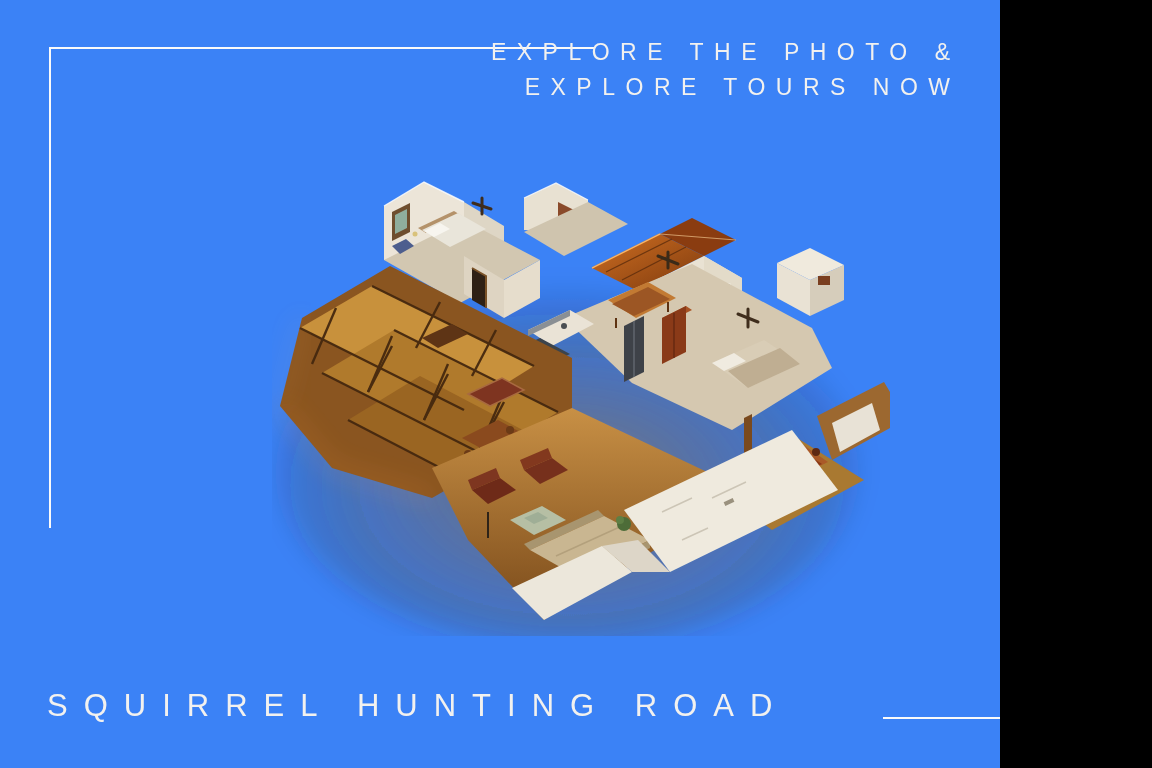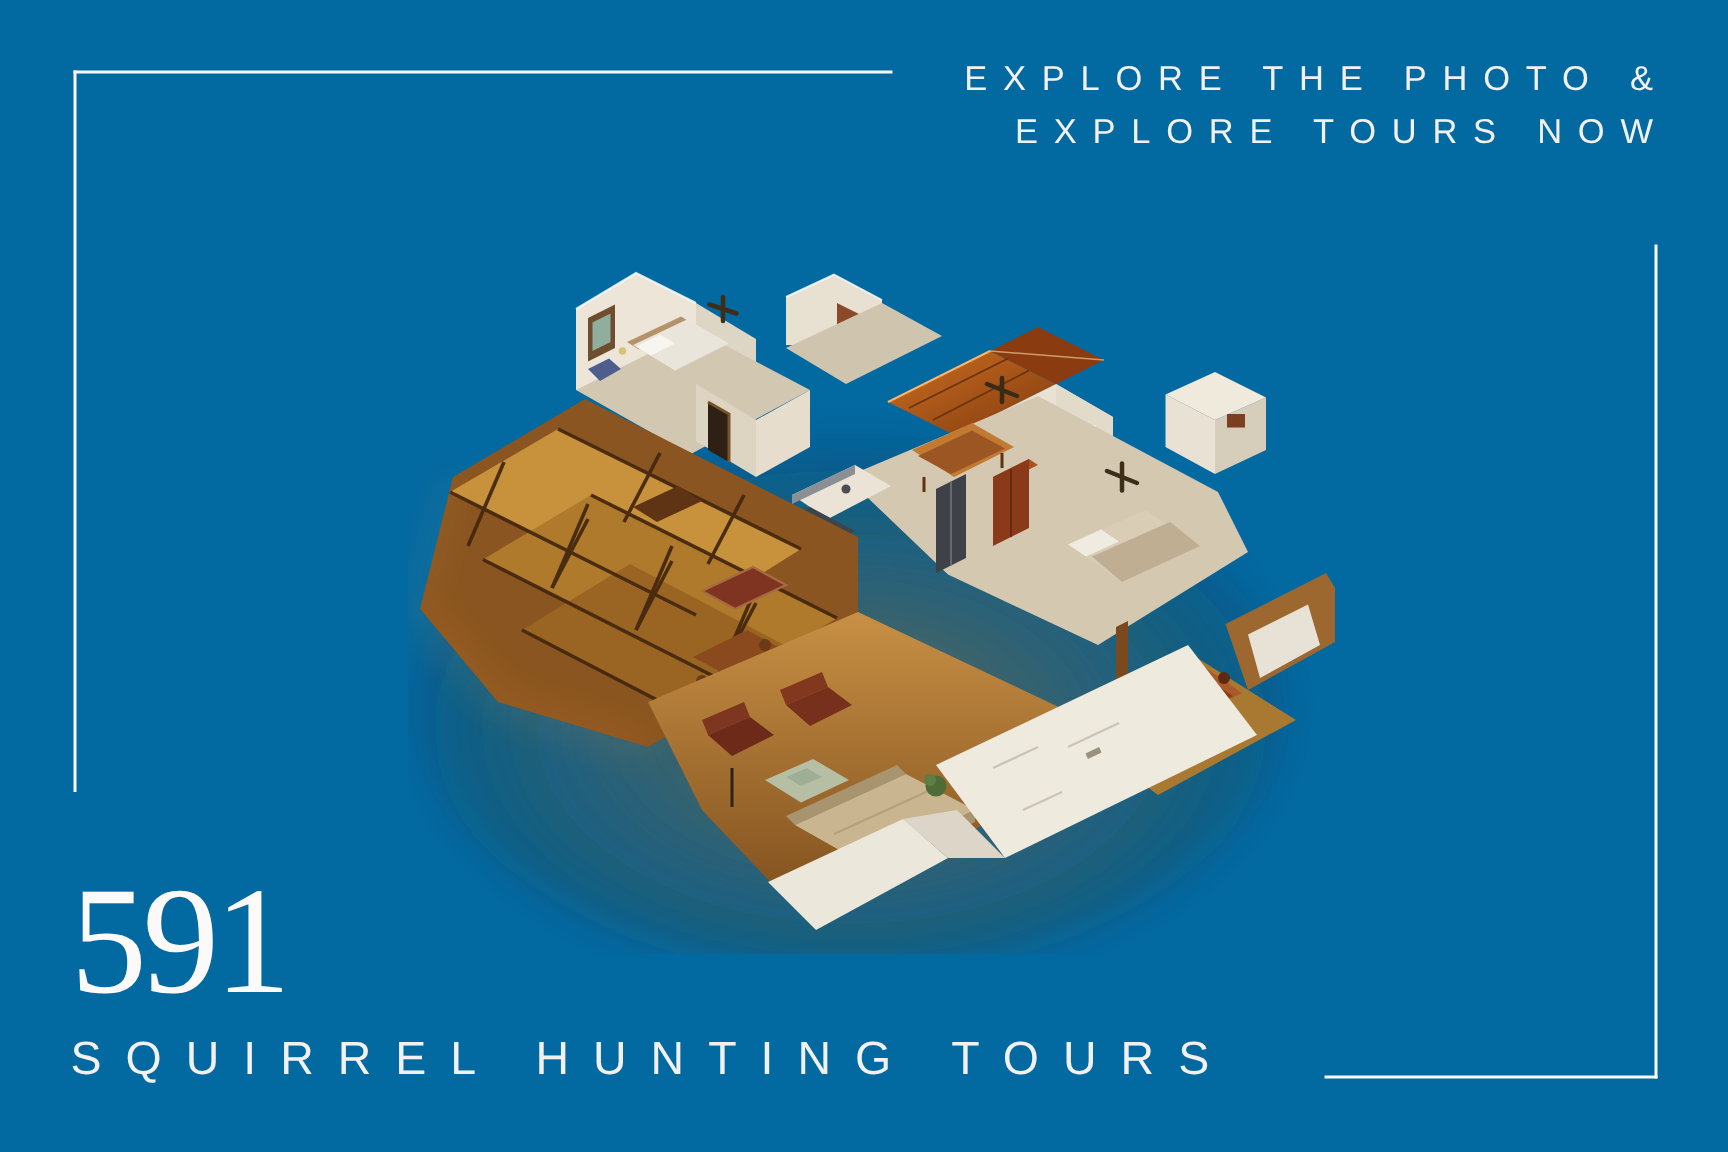--- a/index.html
+++ b/index.html
@@ -1,18 +1,18 @@
 <!DOCTYPE html>
 <html><head>
 <meta charset="utf-8">
 <style>
   html,body{margin:0;padding:0;background:#000;}
   .canvas{
-    position:relative;width:1152px;height:768px;overflow:hidden;
-    background:#0369a1;
+    position:relative;width:1000px;height:768px;overflow:hidden;
+    background:#3b82f6;
     font-family:"Liberation Sans",sans-serif;
   }
   .frame-line{position:absolute;background:#fafafa;}
   .frame-top   {left:49px;  top:47px;  width:546px; height:2px;}
   .frame-left  {left:49px;  top:47px;  width:2px;   height:481px;}
   .frame-right {left:1103px;top:163px; width:2px;   height:556px;}
   .frame-bottom{left:883px; top:717px; width:222px; height:2px;}
 
   .tagline{
     position:absolute;top:35px;right:50px;text-align:right;
@@ -228,16 +228,15 @@
         <line x1="410" y1="372" x2="436" y2="360"></line>
       </g>
       <rect x="452" y="332" width="10" height="4" fill="#9a917e" transform="rotate(-25 457 334)"></rect>
       <polygon points="240,420 330,378 360,404 272,452" fill="#ece7db"></polygon>
       <polygon points="330,378 360,404 398,404 366,372" fill="#ddd6c8"></polygon>
 
       <polyline points="320,100 388,66 464,72" fill="none" stroke="#ffd9a0" stroke-width="1" opacity="0.6"></polyline>
     </svg>
   </div>
 
-  <div class="addr-number">591</div>
-  <div class="addr-street">SQUIRREL HUNTING TOURS</div>
+  <div class="addr-street">SQUIRREL HUNTING ROAD</div>
 
 </div>
 
 </body></html>

